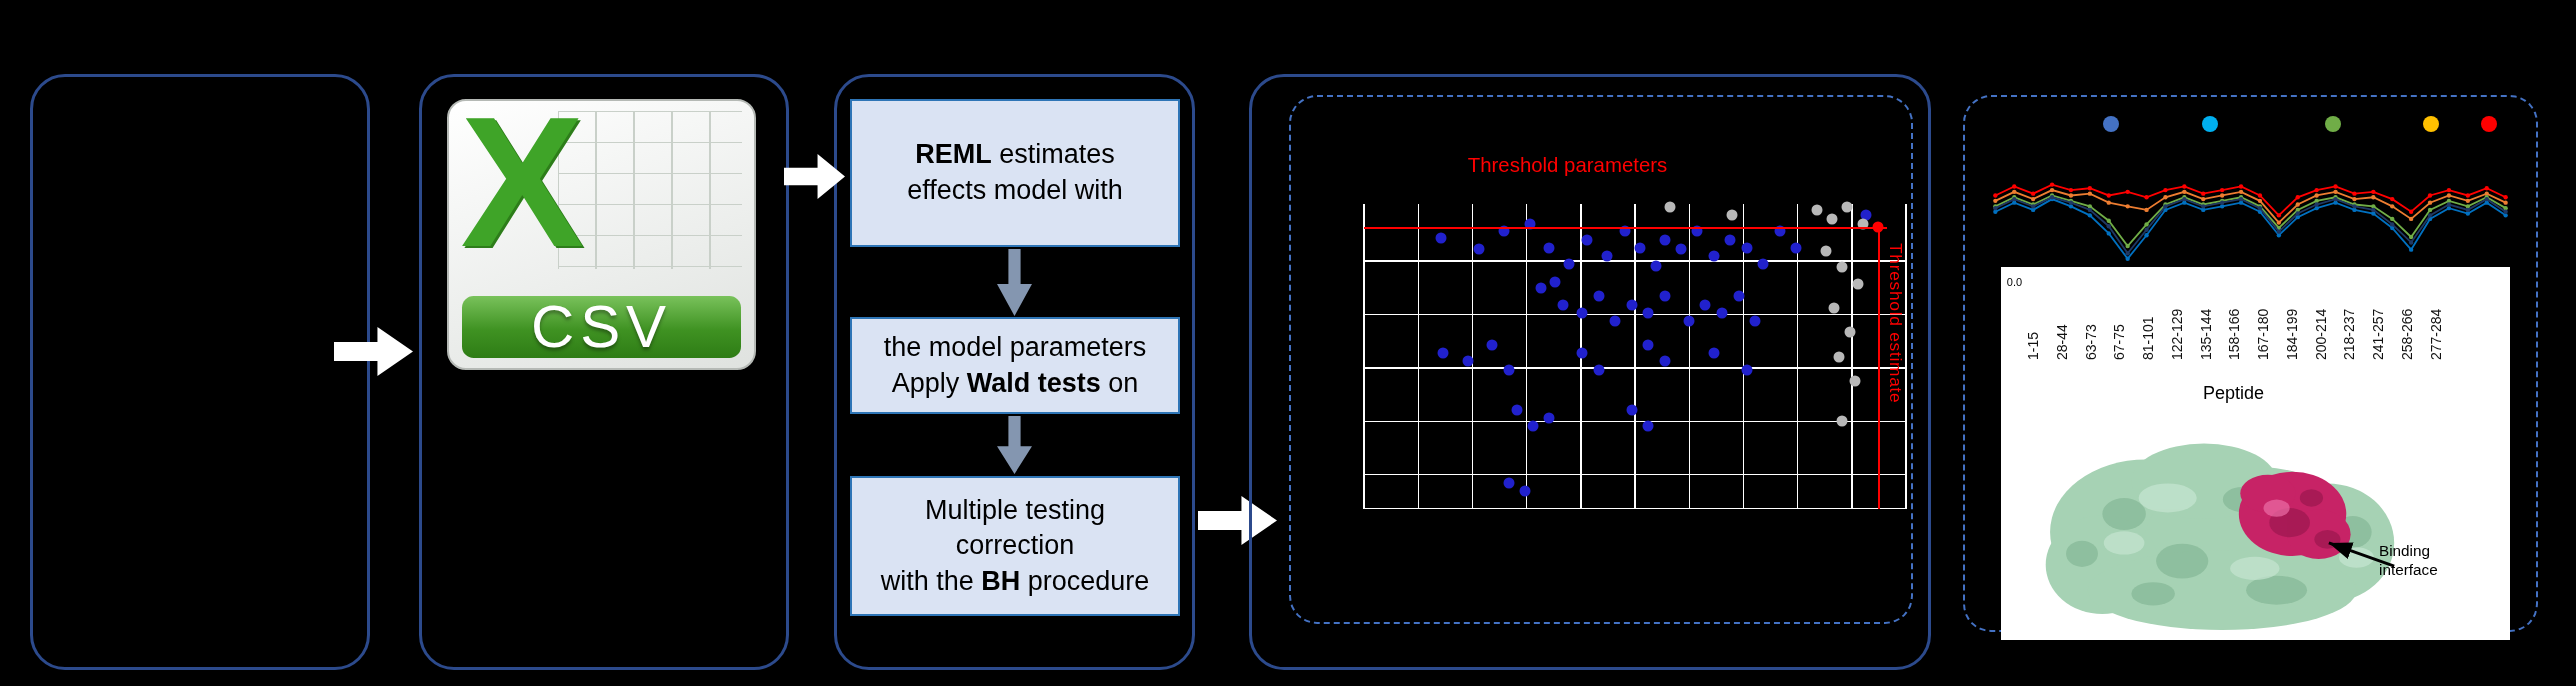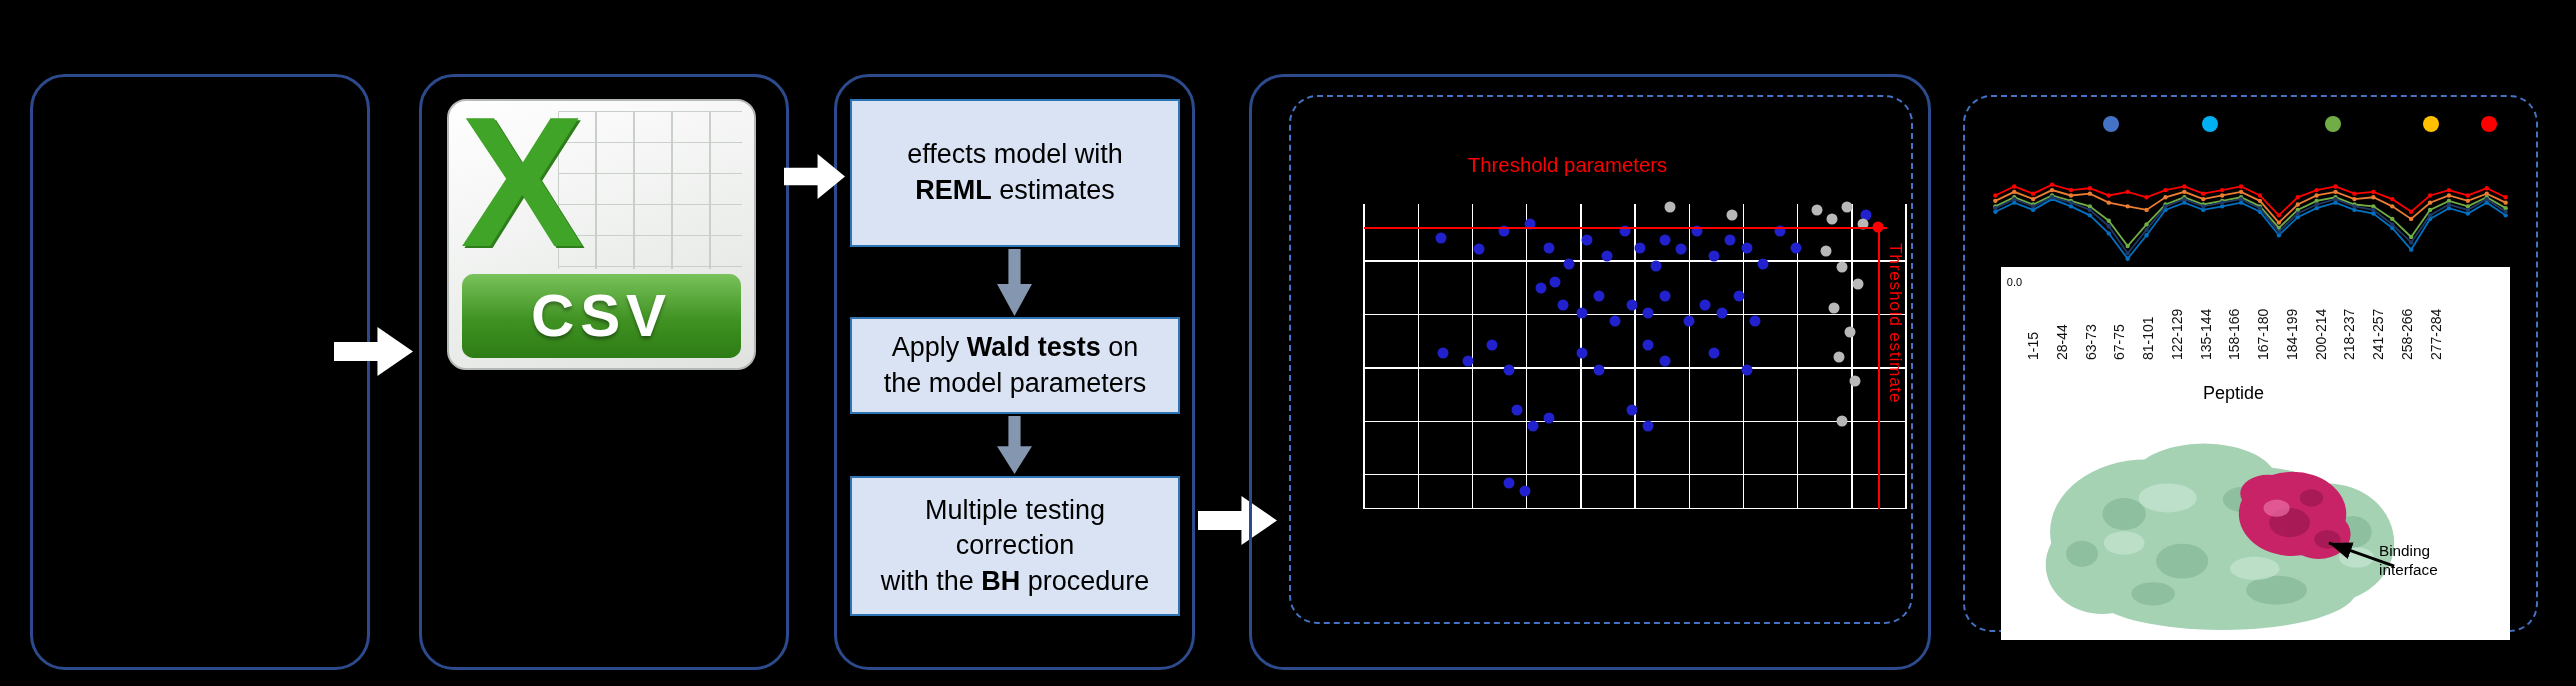--- a/index.html
+++ b/index.html
@@ -21,23 +21,23 @@
   #csv-icon{position:absolute;left:447px;top:99px;width:309px;height:271px;border-radius:19px;
     background:linear-gradient(160deg,#ffffff,#eceeec 60%,#dfe2df);border:2.2px solid #b5b9b5;
     box-shadow:0 5.8px 14.5px rgba(0,0,0,.55)}
   .csv-grid{position:absolute;left:109px;right:11.6px;top:10.2px;height:158px;
     border-left:1.5px solid #c9d0c9;border-top:1.5px solid #c9d0c9;
     background-image:linear-gradient(to right,transparent 36px,#c9d0c9 36px,#c9d0c9 38px),
                      linear-gradient(to bottom,transparent 30px,#c9d0c9 30px,#c9d0c9 31px);
     background-size:38px 31px}
   .csv-x{position:absolute;left:11.6px;top:-16px;font-size:185px;font-weight:700;
     color:var(--csv_green,#3fa428);text-shadow:2.2px 2.2px 0 #2d7d1a;line-height:1.05}
-  .csv-banner{position:absolute;left:13px;right:13px;bottom:10.2px;height:84px;border-radius:11.6px;
+  .csv-banner{position:absolute;left:13px;right:13px;bottom:10.2px;height:62px;border-radius:11.6px;
     background:linear-gradient(#79c25b,#3f9222 55%,#2e7c15);display:flex;align-items:center;justify-content:center;
-    color:#fff;font-weight:700;font-size:60px;letter-spacing:5.8px;text-shadow:0 2.9px 3.6px rgba(0,0,0,.35)}
+    color:#fff;font-weight:400;font-size:60px;letter-spacing:5.8px;text-shadow:0 2.9px 3.6px rgba(0,0,0,.35)}
 
   
   .step-box{position:absolute;left:850px;width:330px;background:var(--box_fill,#dae3f3);
     border:2.2px solid var(--box_border,#2e75b6);display:flex;flex-direction:column;justify-content:center;
     align-items:center;text-align:center;font-size:27px;line-height:1.32;color:#000;padding:4.4px}
   #step-1{top:99px;height:148px}
   #step-2{top:317px;height:97px}
   #step-3{top:476px;height:140px}
   .rline .b{font-weight:700}
 
@@ -87,29 +87,29 @@
   <div id="csv-icon">
     <div class="csv-grid"></div>
     <div class="csv-x">X</div>
     <div class="csv-banner">
       <span>CSV</span>
     </div>
   </div>
 
   <div class="panel" id="panel-model"></div>
   <div class="step-box" id="step-1">
+      <div class="rline"><span class="b">REML</span><span> estimates</span></div>
       <div class="rline"><span>effects model with</span></div>
-      <div class="rline"><span class="b">REML</span><span> estimates</span></div>
     </div>
   <svg class="down-arrow" id="darrow-1" viewBox="0 0 46 92" preserveAspectRatio="none">
       <path d="M15 0 H31 V48 H46 L23 92 L0 48 H15 Z"></path>
     </svg>
   <div class="step-box" id="step-2">
+      <div class="rline"><span>the model parameters</span></div>
       <div class="rline"><span>Apply </span><span class="b">Wald tests</span><span> on</span></div>
-      <div class="rline"><span>the model parameters</span></div>
     </div>
   <svg class="down-arrow" id="darrow-2" viewBox="0 0 46 92" preserveAspectRatio="none">
       <path d="M15 0 H31 V48 H46 L23 92 L0 48 H15 Z"></path>
     </svg>
   <div class="step-box" id="step-3">
       <div class="rline"><span>Multiple testing</span></div>
       <div class="rline"><span>correction</span></div>
       <div class="rline"><span>with the </span><span class="b">BH</span><span> procedure</span></div>
     </div>
 

